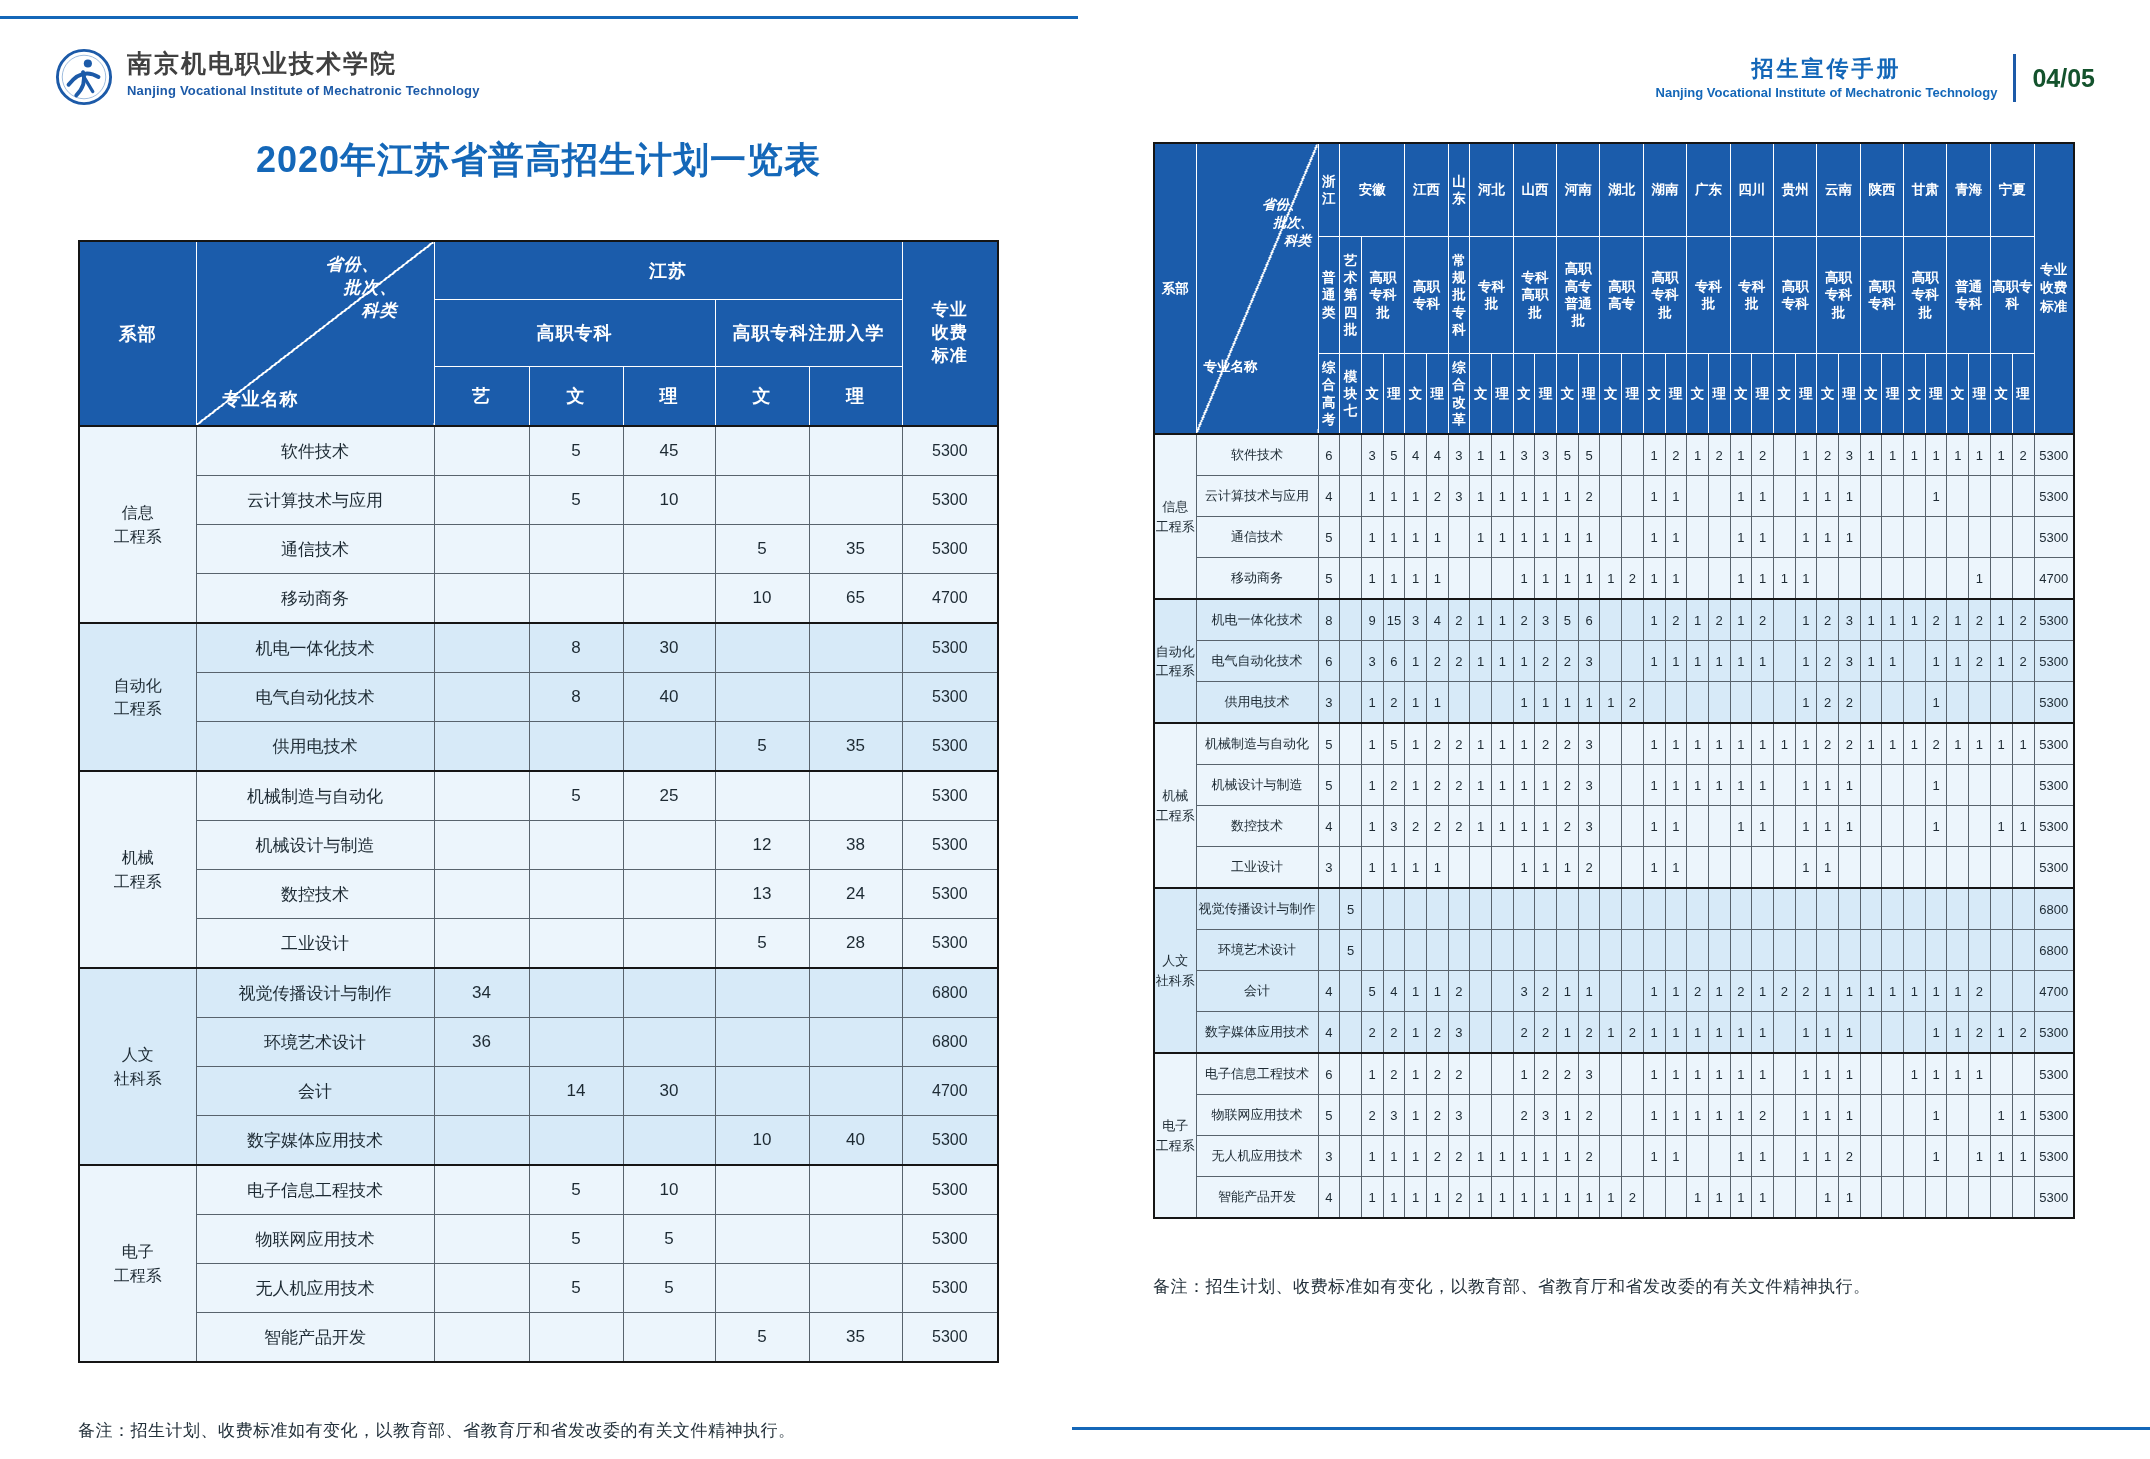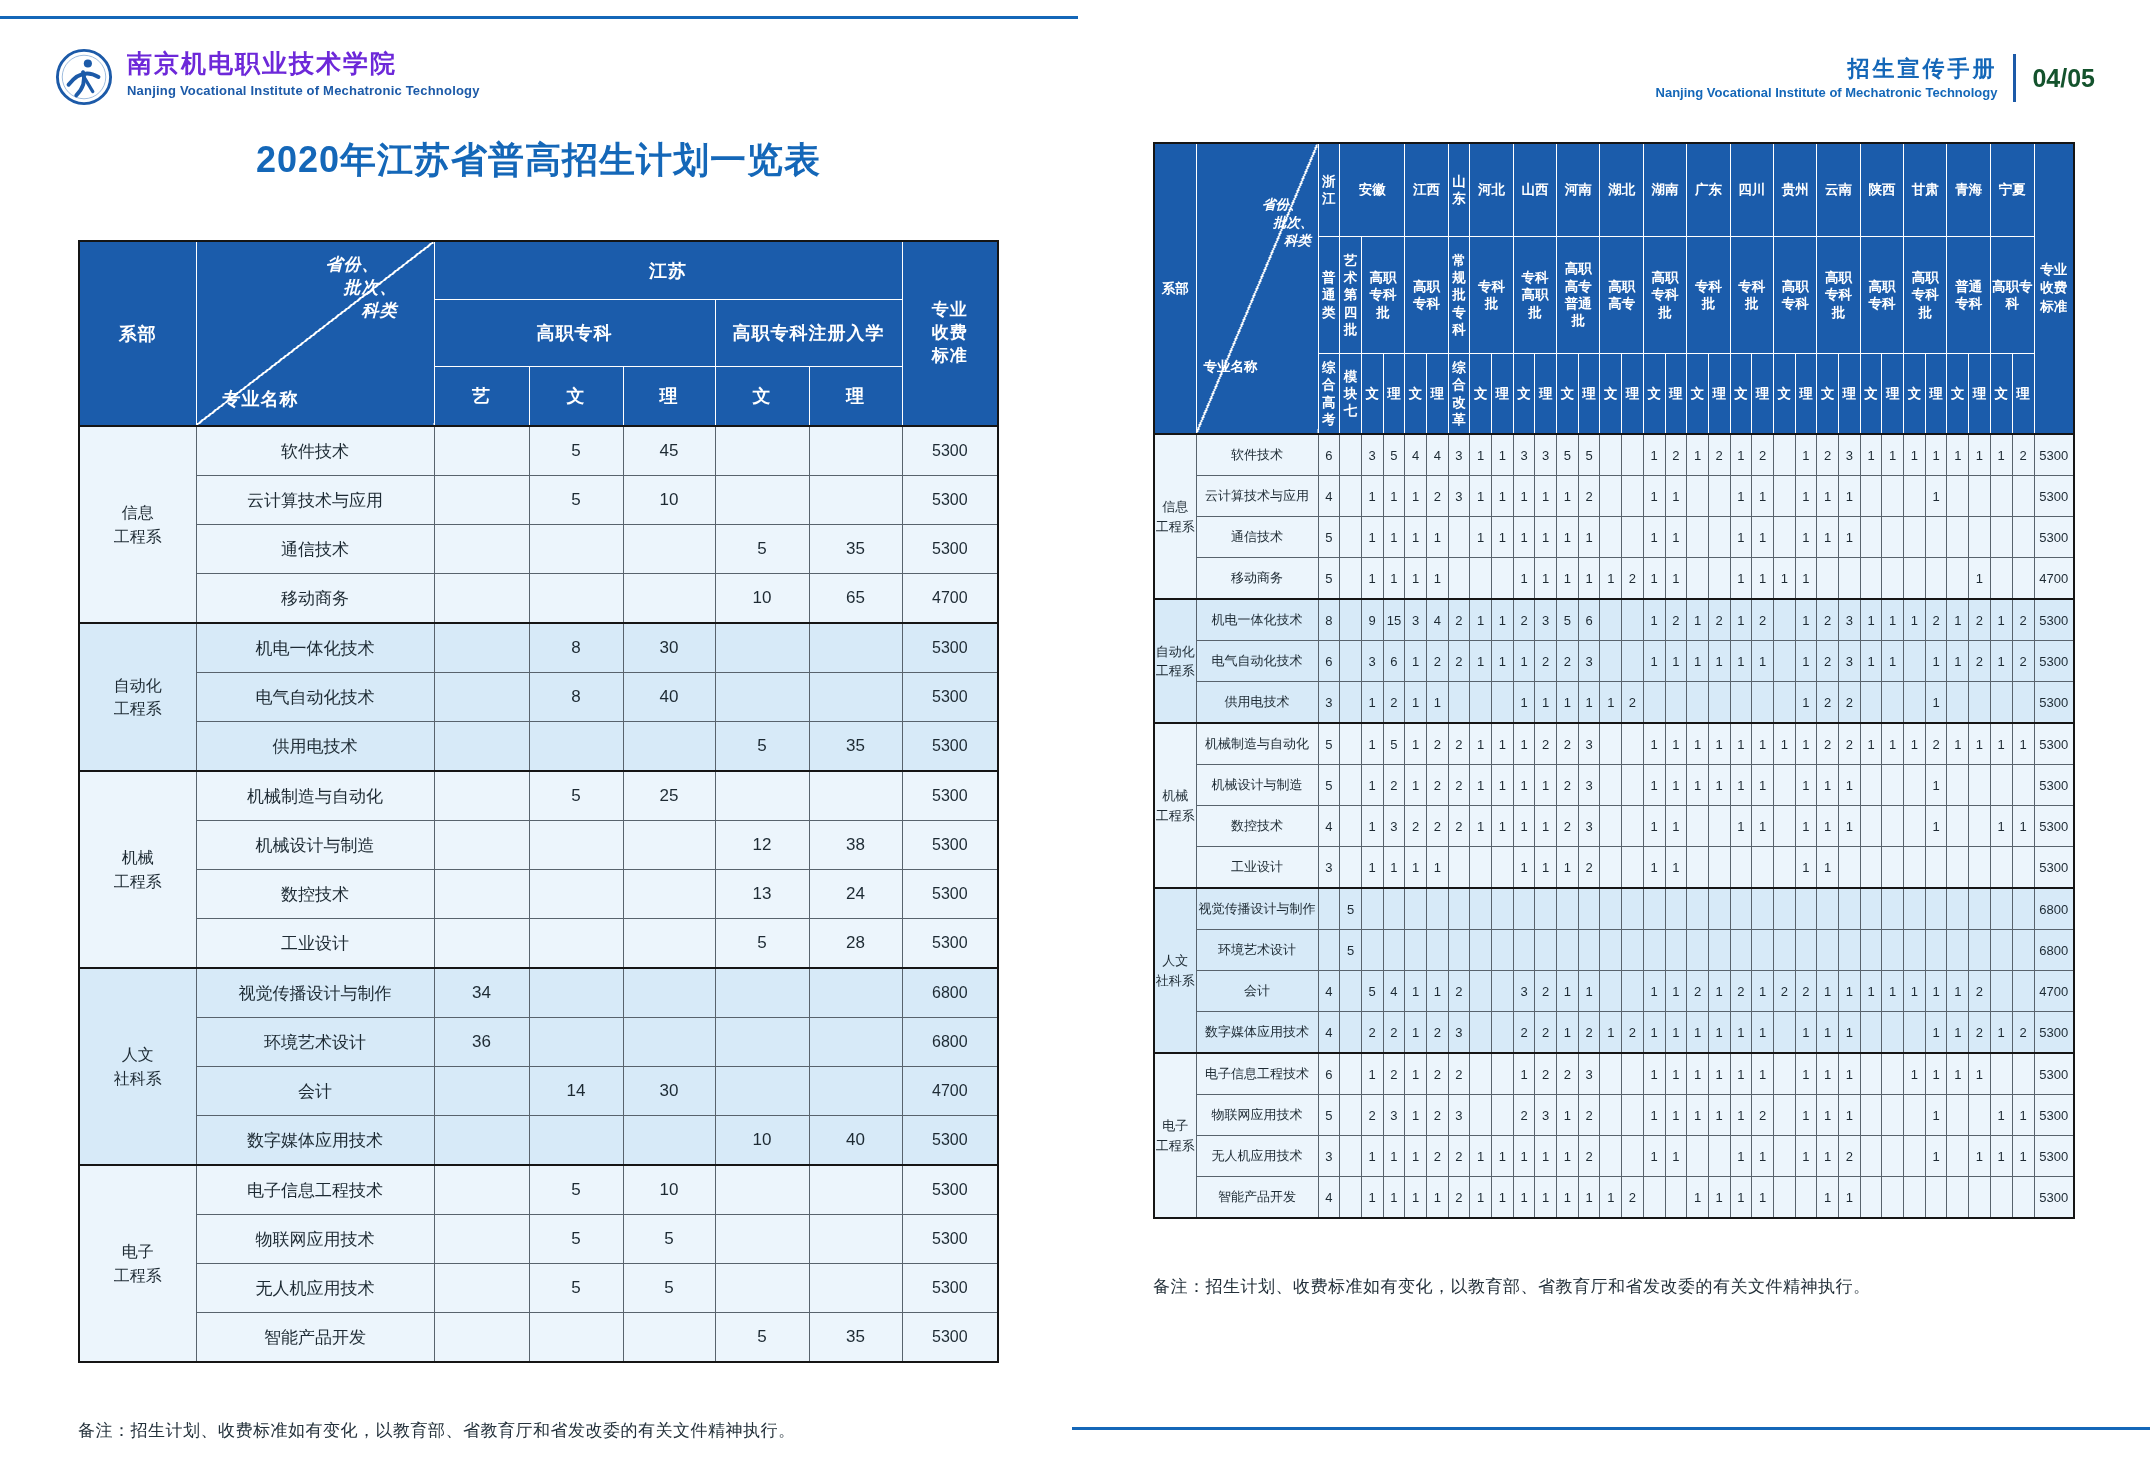--- a/index.html
+++ b/index.html
@@ -8,24 +8,24 @@
     font-family:"Liberation Sans","DejaVu Sans",sans-serif;color:#1d2a33;
   }
   .accent-line{position:absolute;height:3px;background:#1467b8;}
   #accent-top{top:16px;left:0;width:1078px;}
   #accent-bottom{top:1427px;left:1072px;width:1078px;}
 
   
   #page-head{position:absolute;top:46px;left:55px;right:55px;height:70px;}
   #logo-wrap{position:absolute;left:0;top:2px;width:58px;height:58px;}
   #school-names{position:absolute;left:72px;top:4px;}
-  .school-zh{font-size:25px;font-weight:700;color:#6d28d9;letter-spacing:2px;line-height:1.1;}
+  .school-zh{font-size:25px;font-weight:700;color:#404040;letter-spacing:2px;line-height:1.1;}
   .school-en{font-size:13px;font-weight:700;color:#1c5aa8;margin-top:5px;letter-spacing:0.2px;}
   #head-right{position:absolute;right:0;top:8px;display:flex;align-items:center;}
-  #handbook-texts{text-align:right;}
+  #handbook-texts{text-align:center;}
   .handbook-zh{font-size:22px;font-weight:700;color:#1467b8;letter-spacing:3px;line-height:1.15;}
   .handbook-en{font-size:13px;font-weight:700;color:#1467b8;margin-top:3px;}
   #head-divider{width:3px;height:48px;background:#1c5aa8;margin:0 16px;}
   .page-num{font-size:25px;font-weight:700;color:#14532d;}
 
   
   .sect{position:absolute;top:142px;}
   #sect-left{left:78px;width:921px;}
   #sect-right{left:1153px;width:922px;}
   .tbl-title{font-size:36px;font-weight:700;color:#1467b8;text-align:center;letter-spacing:1px;margin-bottom:62px;line-height:1;}

